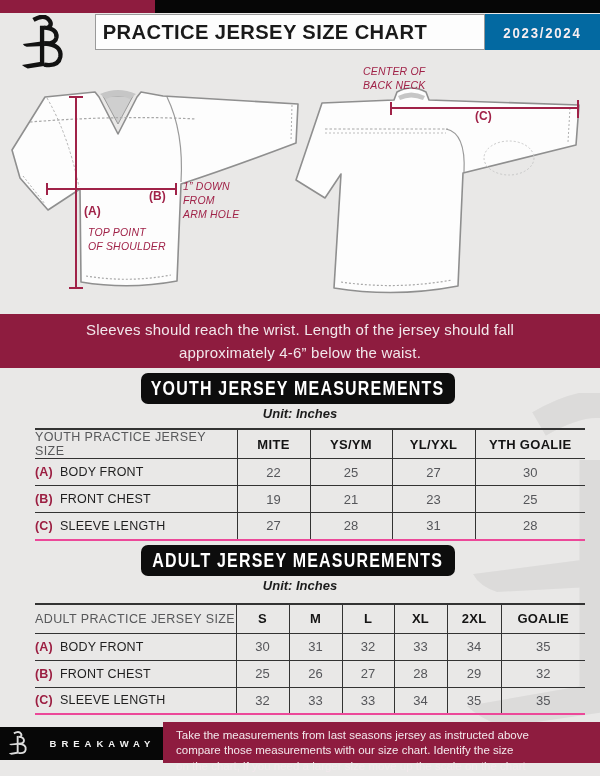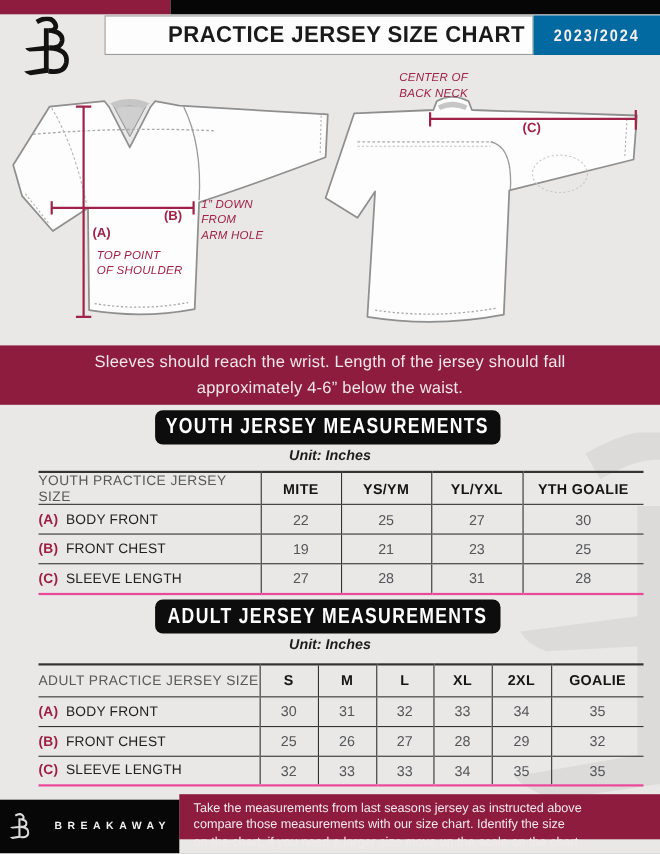--- a/index.html
+++ b/index.html
@@ -10,21 +10,21 @@
     background:#e9e8e7; overflow:hidden;
   }
   
   .strip-maroon { position:absolute; left:0; top:0; width:155px; height:13px; background:#8e1c3f; }
   .strip-black  { position:absolute; left:155px; top:0; width:445px; height:13px; background:#060606; }
   
   .logo-top { position:absolute; left:20px; top:15px; width:48px; height:56px; color:#121212; }
   .titlebar {
     position:absolute; left:95px; top:14px; width:390px; height:36px;
     background:#fdfdfd; border:1px solid #9a9a9a;
-    display:flex; align-items:center; justify-content:flex-end;
+    display:flex; align-items:center; justify-content:flex-start;
   }
   .titlebar span { font-weight:bold; font-size:21px; color:#1a1a1a; letter-spacing:.4px; transform:scaleX(.96); white-space:nowrap; }
   .seasonbox {
     position:absolute; left:485px; top:14px; width:115px; height:36px; background:#0369a1;
     display:flex; align-items:center; justify-content:center;
   }
   .seasonbox span { color:#f7eef1; font-weight:bold; font-size:15px; letter-spacing:2px; transform:scaleX(.88); white-space:nowrap; }
   
   .diagram-svg { position:absolute; left:0; top:52px; width:600px; height:262px; }
   .ann { position:absolute; font-style:italic; color:#a02248; font-size:10.5px; line-height:14px; letter-spacing:.2px; white-space:pre-line; }
@@ -61,21 +61,21 @@
   td.rowlabel .key { color:#9c1f42; font-weight:bold; margin-right:7px; }
   td.val { text-align:center; color:#55565a; font-size:13px; }
   
   .watermark { position:absolute; left:455px; top:393px; width:300px; height:350px; color:#000; opacity:.05; z-index:1; }
   
   .footer-note {
     position:absolute; left:163px; top:722px; width:437px; height:41px; background:#8e1c3f;
     padding:6px 4px 0 13px; color:#f3e9ed; font-size:11.5px; line-height:15.4px; white-space:pre-line; z-index:3;
   }
   .footer-brand {
-    position:absolute; left:0; top:727px; width:163px; height:49px; background:#070707;
+    position:absolute; left:0; top:727px; width:163px; height:33px; background:#070707;
     display:flex; align-items:center; justify-content:center; gap:17px; z-index:4;
   }
   .logo-foot { width:21px; height:25px; color:#dcdcdc; }
   .brand-text { color:#f2f2f2; font-weight:bold; font-size:9.5px; letter-spacing:5px; padding-left:4px; white-space:nowrap; }
   .hidden-defs { position:absolute; width:0; height:0; overflow:hidden; }
 </style>
 </head>
 <body>
 
 <div class="page">

